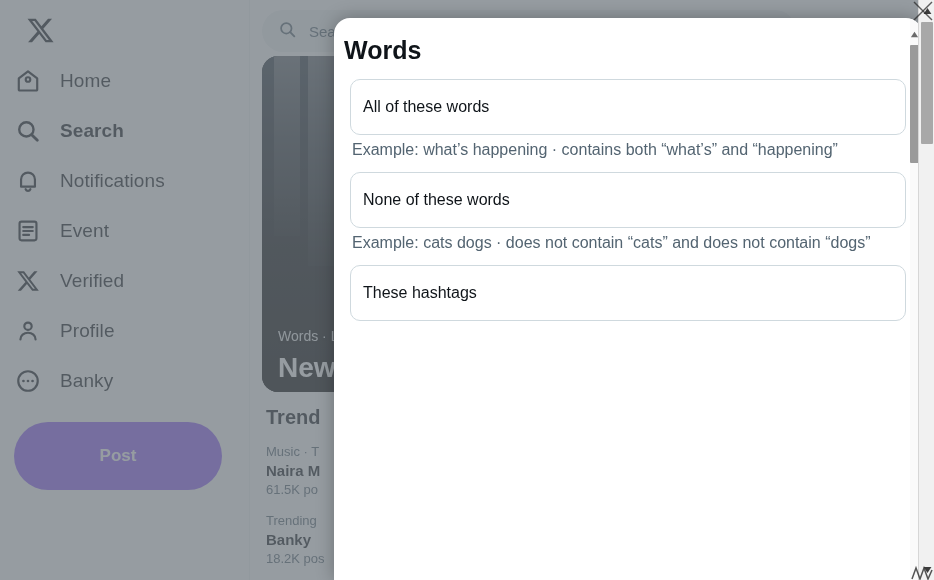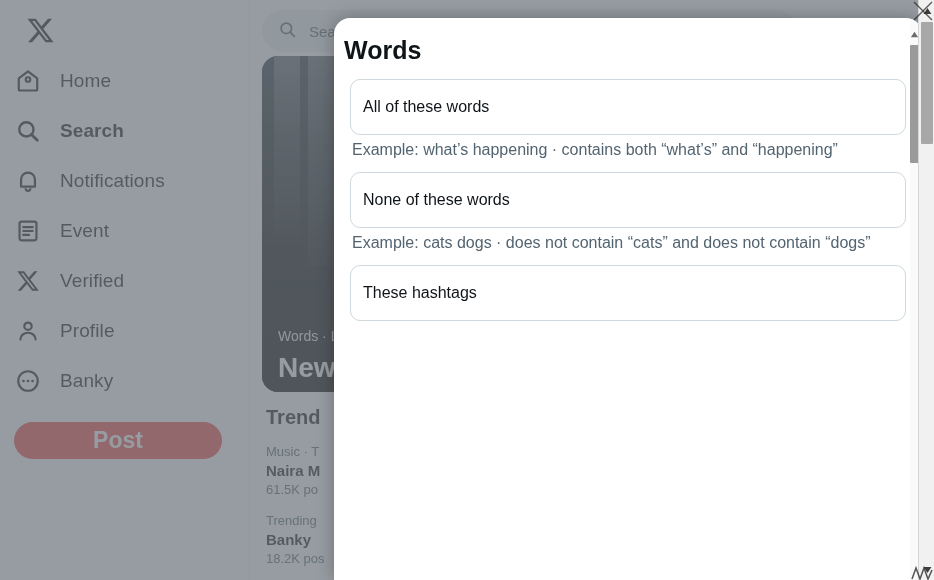--- a/index.html
+++ b/index.html
@@ -63,26 +63,26 @@
   .nav-label {
     font-size: 19px;
     color: #0f1419;
     white-space: nowrap;
     letter-spacing: 0.1px;
   }
   .nav-item.active .nav-label { font-weight: 700; }
 
   #post-button {
     margin: 16px 6px 0 6px;
-    height: 37px;
+    height: 68px;
     width: 208px;
     border-radius: 999px;
-    background: #ef4444;
+    background: #8b5cf6;
     color: #ffffff;
-    font-size: 23px;
+    font-size: 17px;
     font-weight: 700;
     display: flex;
     align-items: center;
     justify-content: center;
     cursor: pointer;
     border: none;
   }
 
   .sidebar-divider {
     position: absolute;

